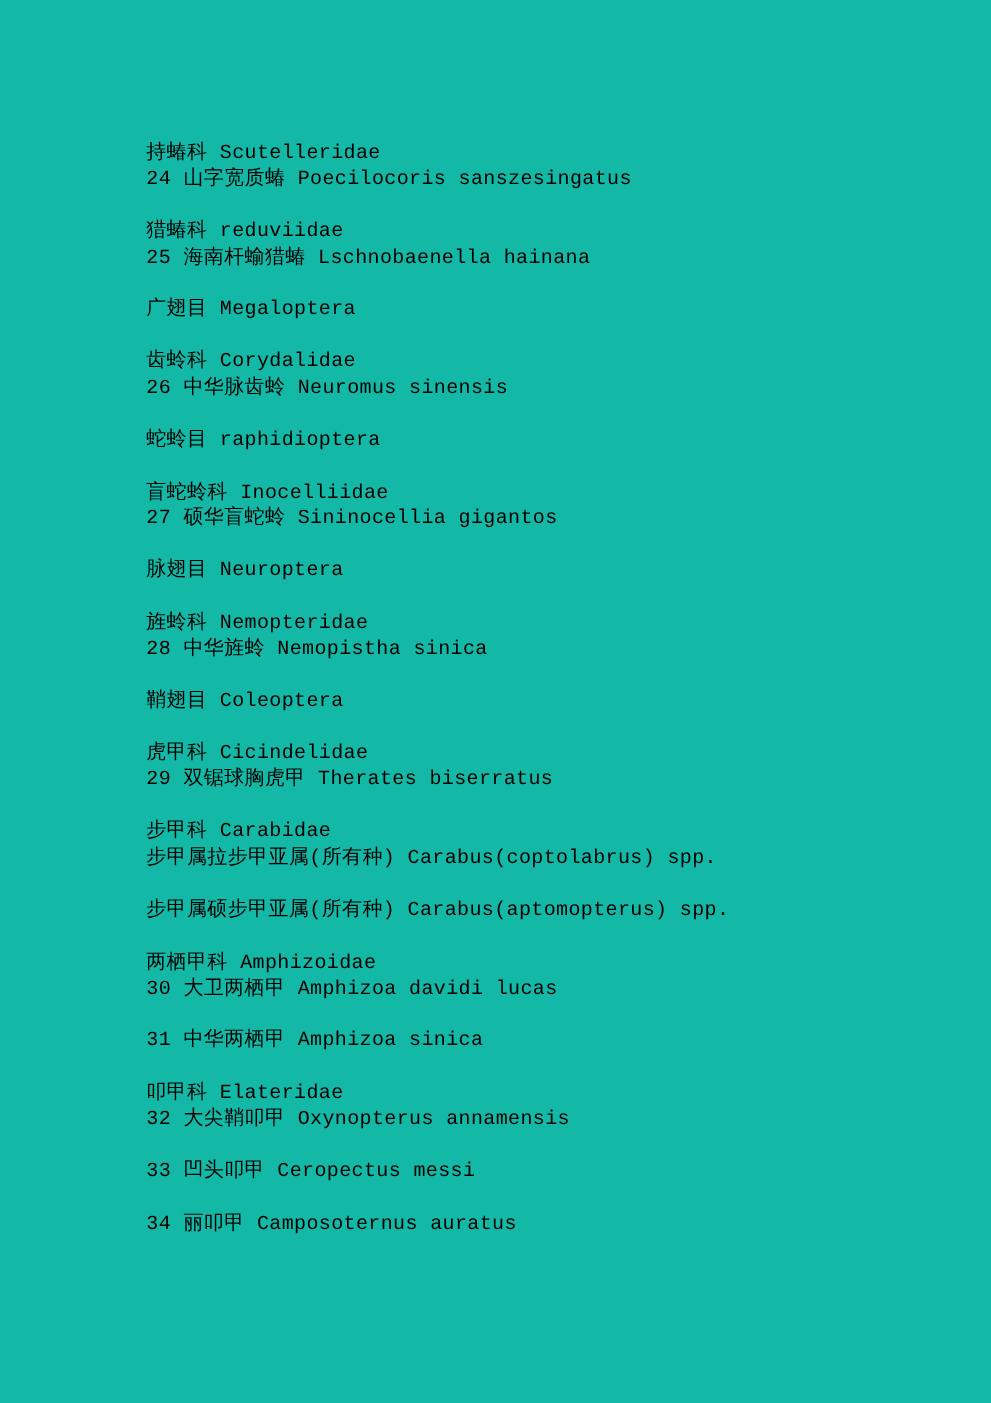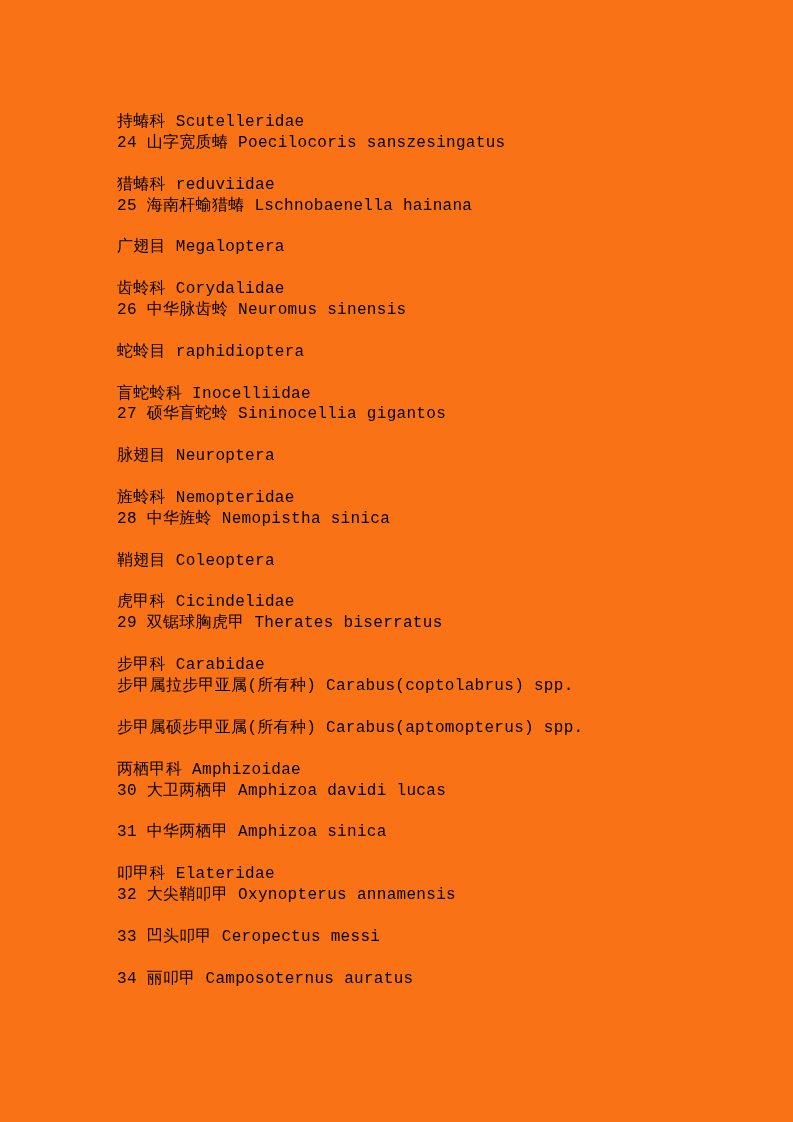--- a/index.html
+++ b/index.html
@@ -4,21 +4,21 @@
 <style>
   html, body {
     margin: 0;
     padding: 0;
     background: #ffffff;
   }
   .page {
     position: relative;
     width: 793px;
     height: 1122px;
-    background: #f97316;
+    background: #14b8a6;
     overflow: hidden;
   }
   .content {
     position: absolute;
     left: 117px;
     top: 112px;
     right: 40px;
     font-family: "Liberation Mono", "DejaVu Sans Mono", monospace;
     font-size: 16px;
     line-height: 20.9px;

